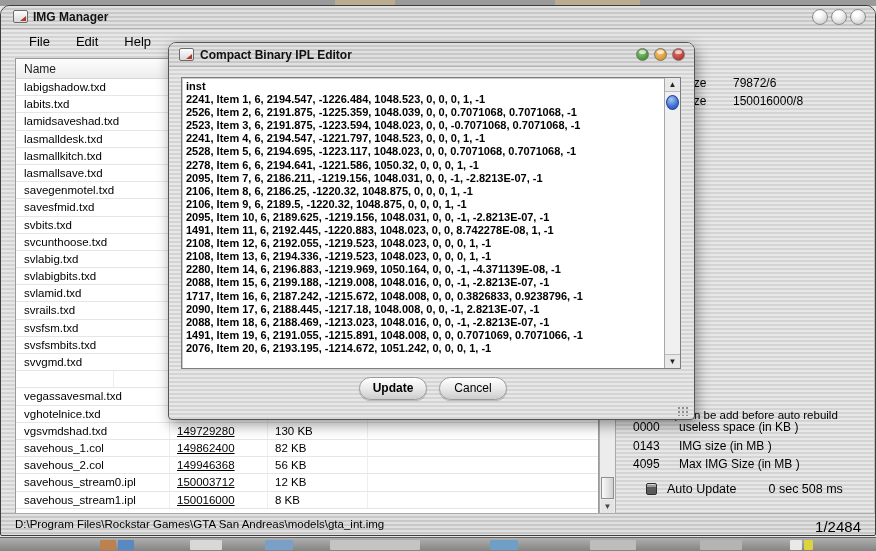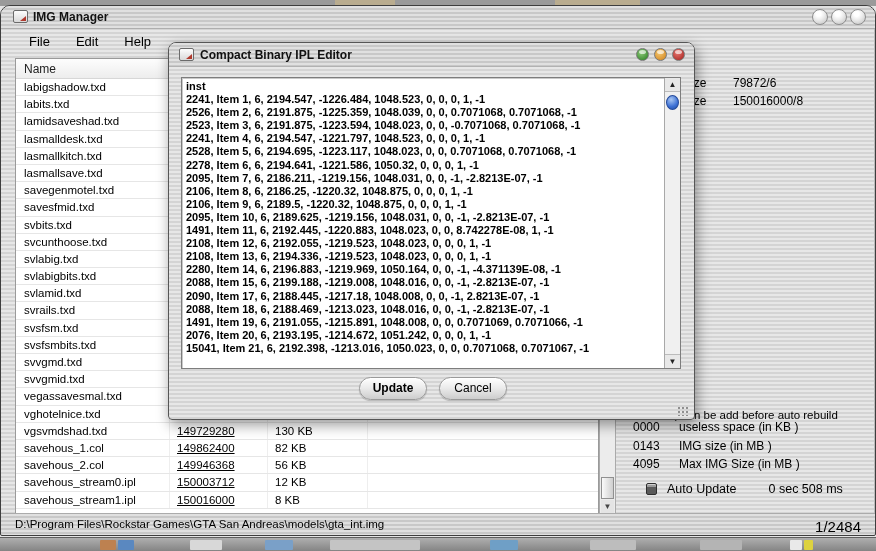--- a/index.html
+++ b/index.html
@@ -256,21 +256,20 @@
             <span class="cell c-size"></span>
           </div>
 
           <div class="file-row">
             <span class="cell c-name">svvgmd.txd</span>
             <span class="cell c-offset"></span>
             <span class="cell c-size"></span>
           </div>
 
           <div class="file-row">
-            <span class="cell c-name">svvgmid.txd</span>
             <span class="cell c-offset"></span>
             <span class="cell c-size"></span>
           </div>
 
           <div class="file-row">
             <span class="cell c-name">vegassavesmal.txd</span>
             <span class="cell c-offset"></span>
             <span class="cell c-size"></span>
           </div>
 
@@ -393,30 +392,30 @@
           <div class="ipl-line">1491, Item 11, 6, 2192.445, -1220.883, 1048.023, 0, 0, 8.742278E-08, 1, -1</div>
 
           <div class="ipl-line">2108, Item 12, 6, 2192.055, -1219.523, 1048.023, 0, 0, 0, 1, -1</div>
 
           <div class="ipl-line">2108, Item 13, 6, 2194.336, -1219.523, 1048.023, 0, 0, 0, 1, -1</div>
 
           <div class="ipl-line">2280, Item 14, 6, 2196.883, -1219.969, 1050.164, 0, 0, -1, -4.371139E-08, -1</div>
 
           <div class="ipl-line">2088, Item 15, 6, 2199.188, -1219.008, 1048.016, 0, 0, -1, -2.8213E-07, -1</div>
 
+          <div class="ipl-line">1717, Item 16, 6, 2187.242, -1215.672, 1048.008, 0, 0, 0.3826833, 0.9238796, -1</div>
 
           <div class="ipl-line">2090, Item 17, 6, 2188.445, -1217.18, 1048.008, 0, 0, -1, 2.8213E-07, -1</div>
 
           <div class="ipl-line">2088, Item 18, 6, 2188.469, -1213.023, 1048.016, 0, 0, -1, -2.8213E-07, -1</div>
 
           <div class="ipl-line">1491, Item 19, 6, 2191.055, -1215.891, 1048.008, 0, 0, 0.7071069, 0.7071066, -1</div>
 
           <div class="ipl-line">2076, Item 20, 6, 2193.195, -1214.672, 1051.242, 0, 0, 0, 1, -1</div>
 
-          <div class="ipl-line">15041, Item 21, 6, 2192.398, -1213.016, 1050.023, 0, 0, 0.7071068, 0.7071067, -1</div>
         </div>
       <div class="dlg-scrollbar">
         <div class="dlg-up">▲</div>
         <div class="dlg-thumb"></div>
         <div class="dlg-down">▼</div>
       </div>
     </div>
 
     <div class="dlg-buttons">
       <div class="pill-btn btn-update">Update</div>

